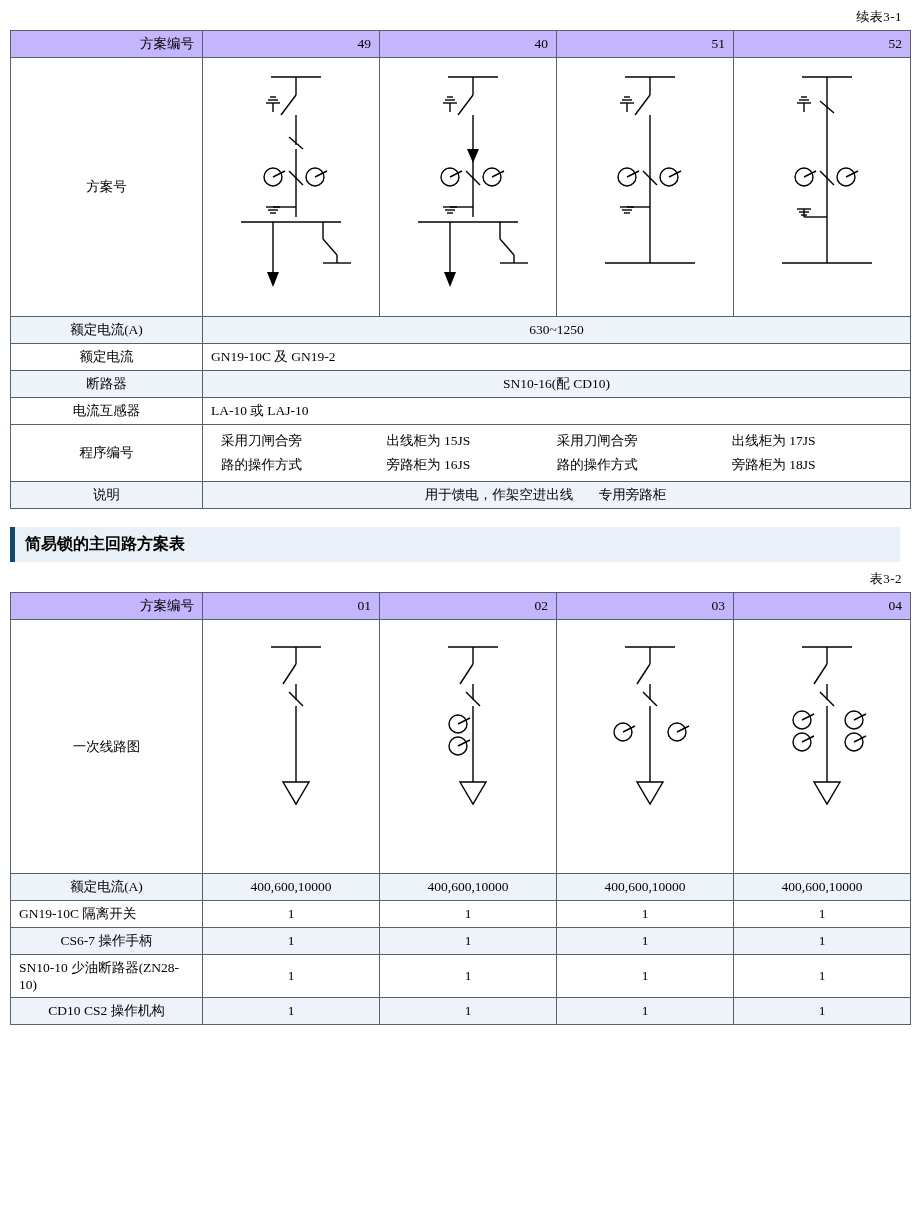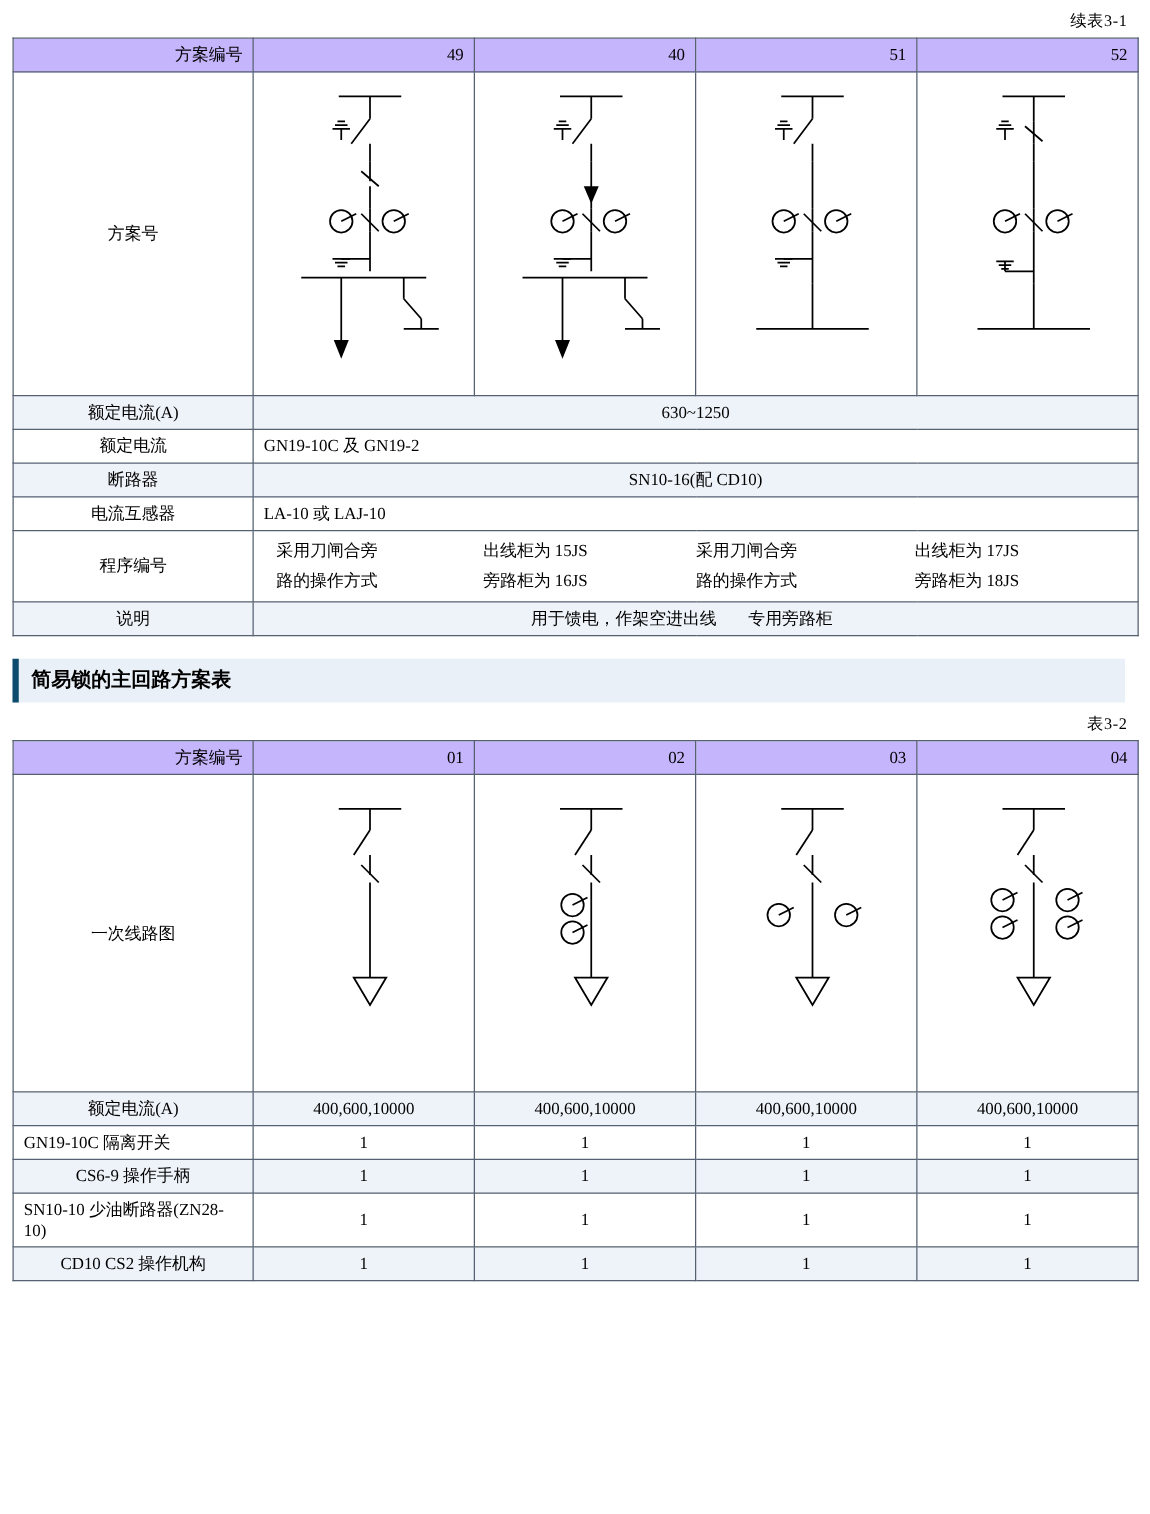--- a/index.html
+++ b/index.html
@@ -408,21 +408,21 @@
       <td class="num shade">400,600,10000</td>
     </tr>
     <tr>
       <td class="rowlabel-left white">GN19-10C 隔离开关</td>
       <td class="num white">1</td>
       <td class="num white">1</td>
       <td class="num white">1</td>
       <td class="num white">1</td>
     </tr>
     <tr>
-      <td class="rowlabel-left shade">CS6-9 操作手柄</td>
+      <td class="rowlabel-left shade">CS6-7 操作手柄</td>
       <td class="num shade">1</td>
       <td class="num shade">1</td>
       <td class="num shade">1</td>
       <td class="num shade">1</td>
     </tr>
     <tr>
       <td class="rowlabel-left white">SN10-10 少油断路器(ZN28-10)</td>
       <td class="num white">1</td>
       <td class="num white">1</td>
       <td class="num white">1</td>

